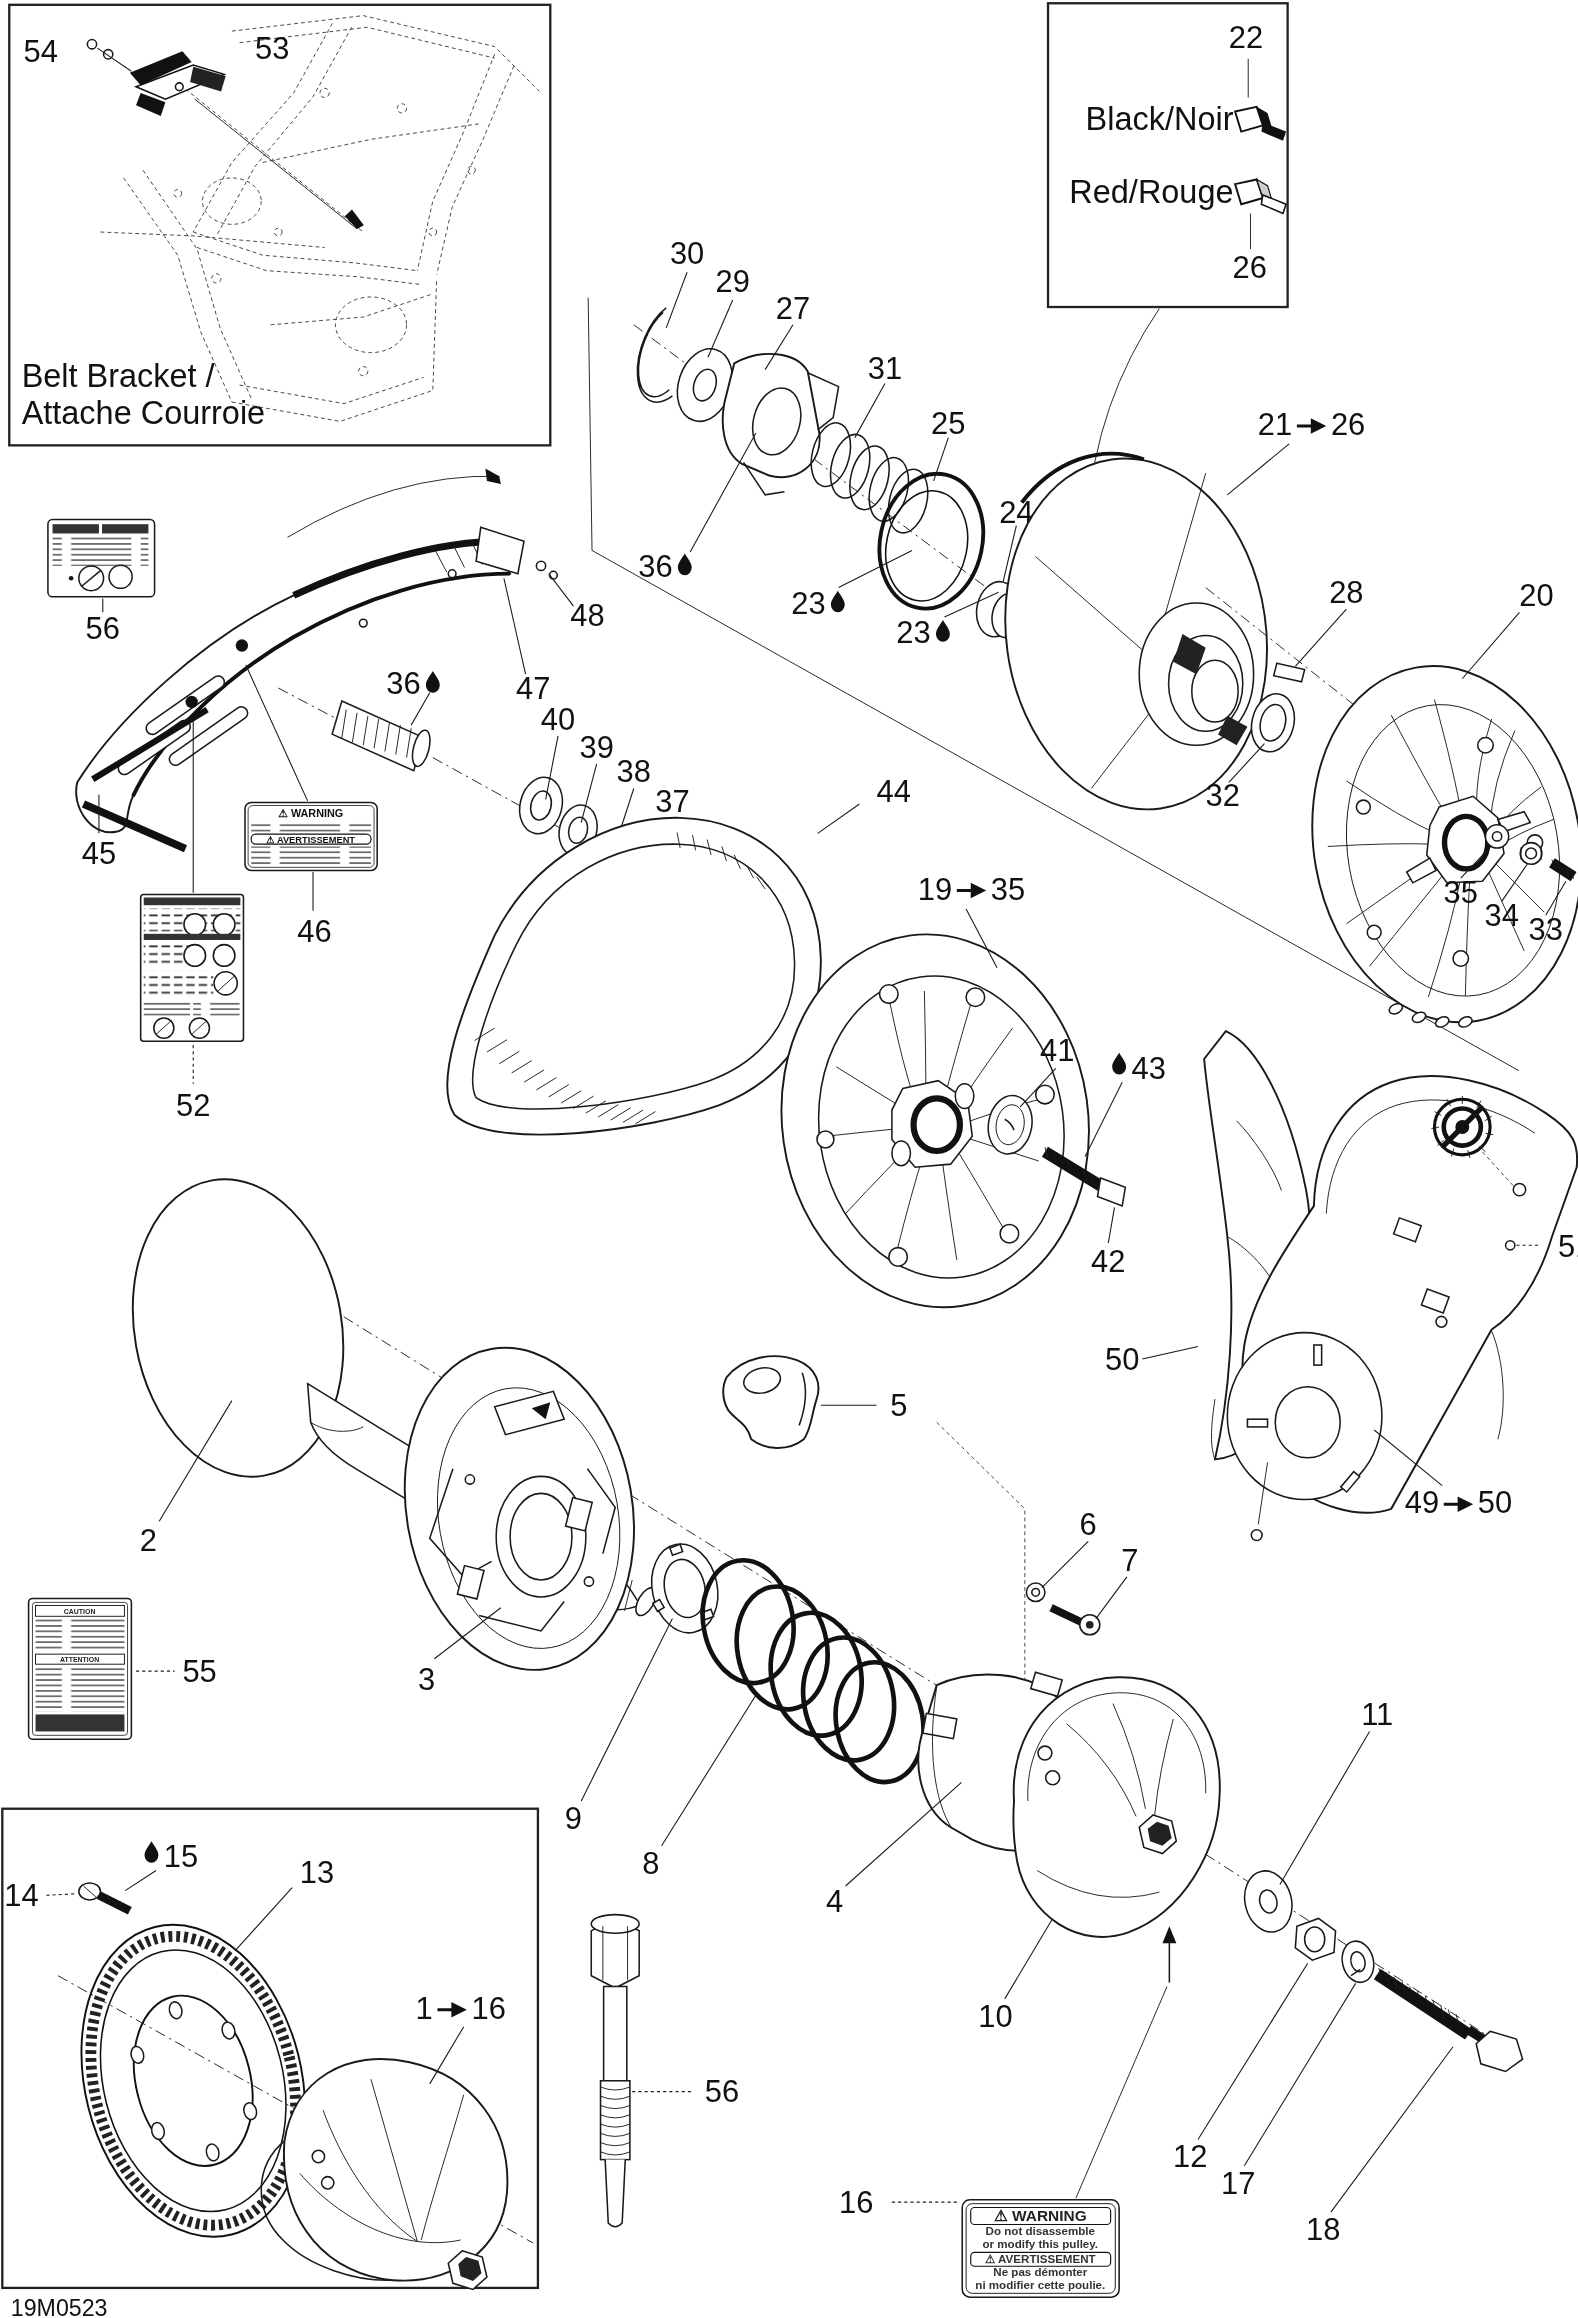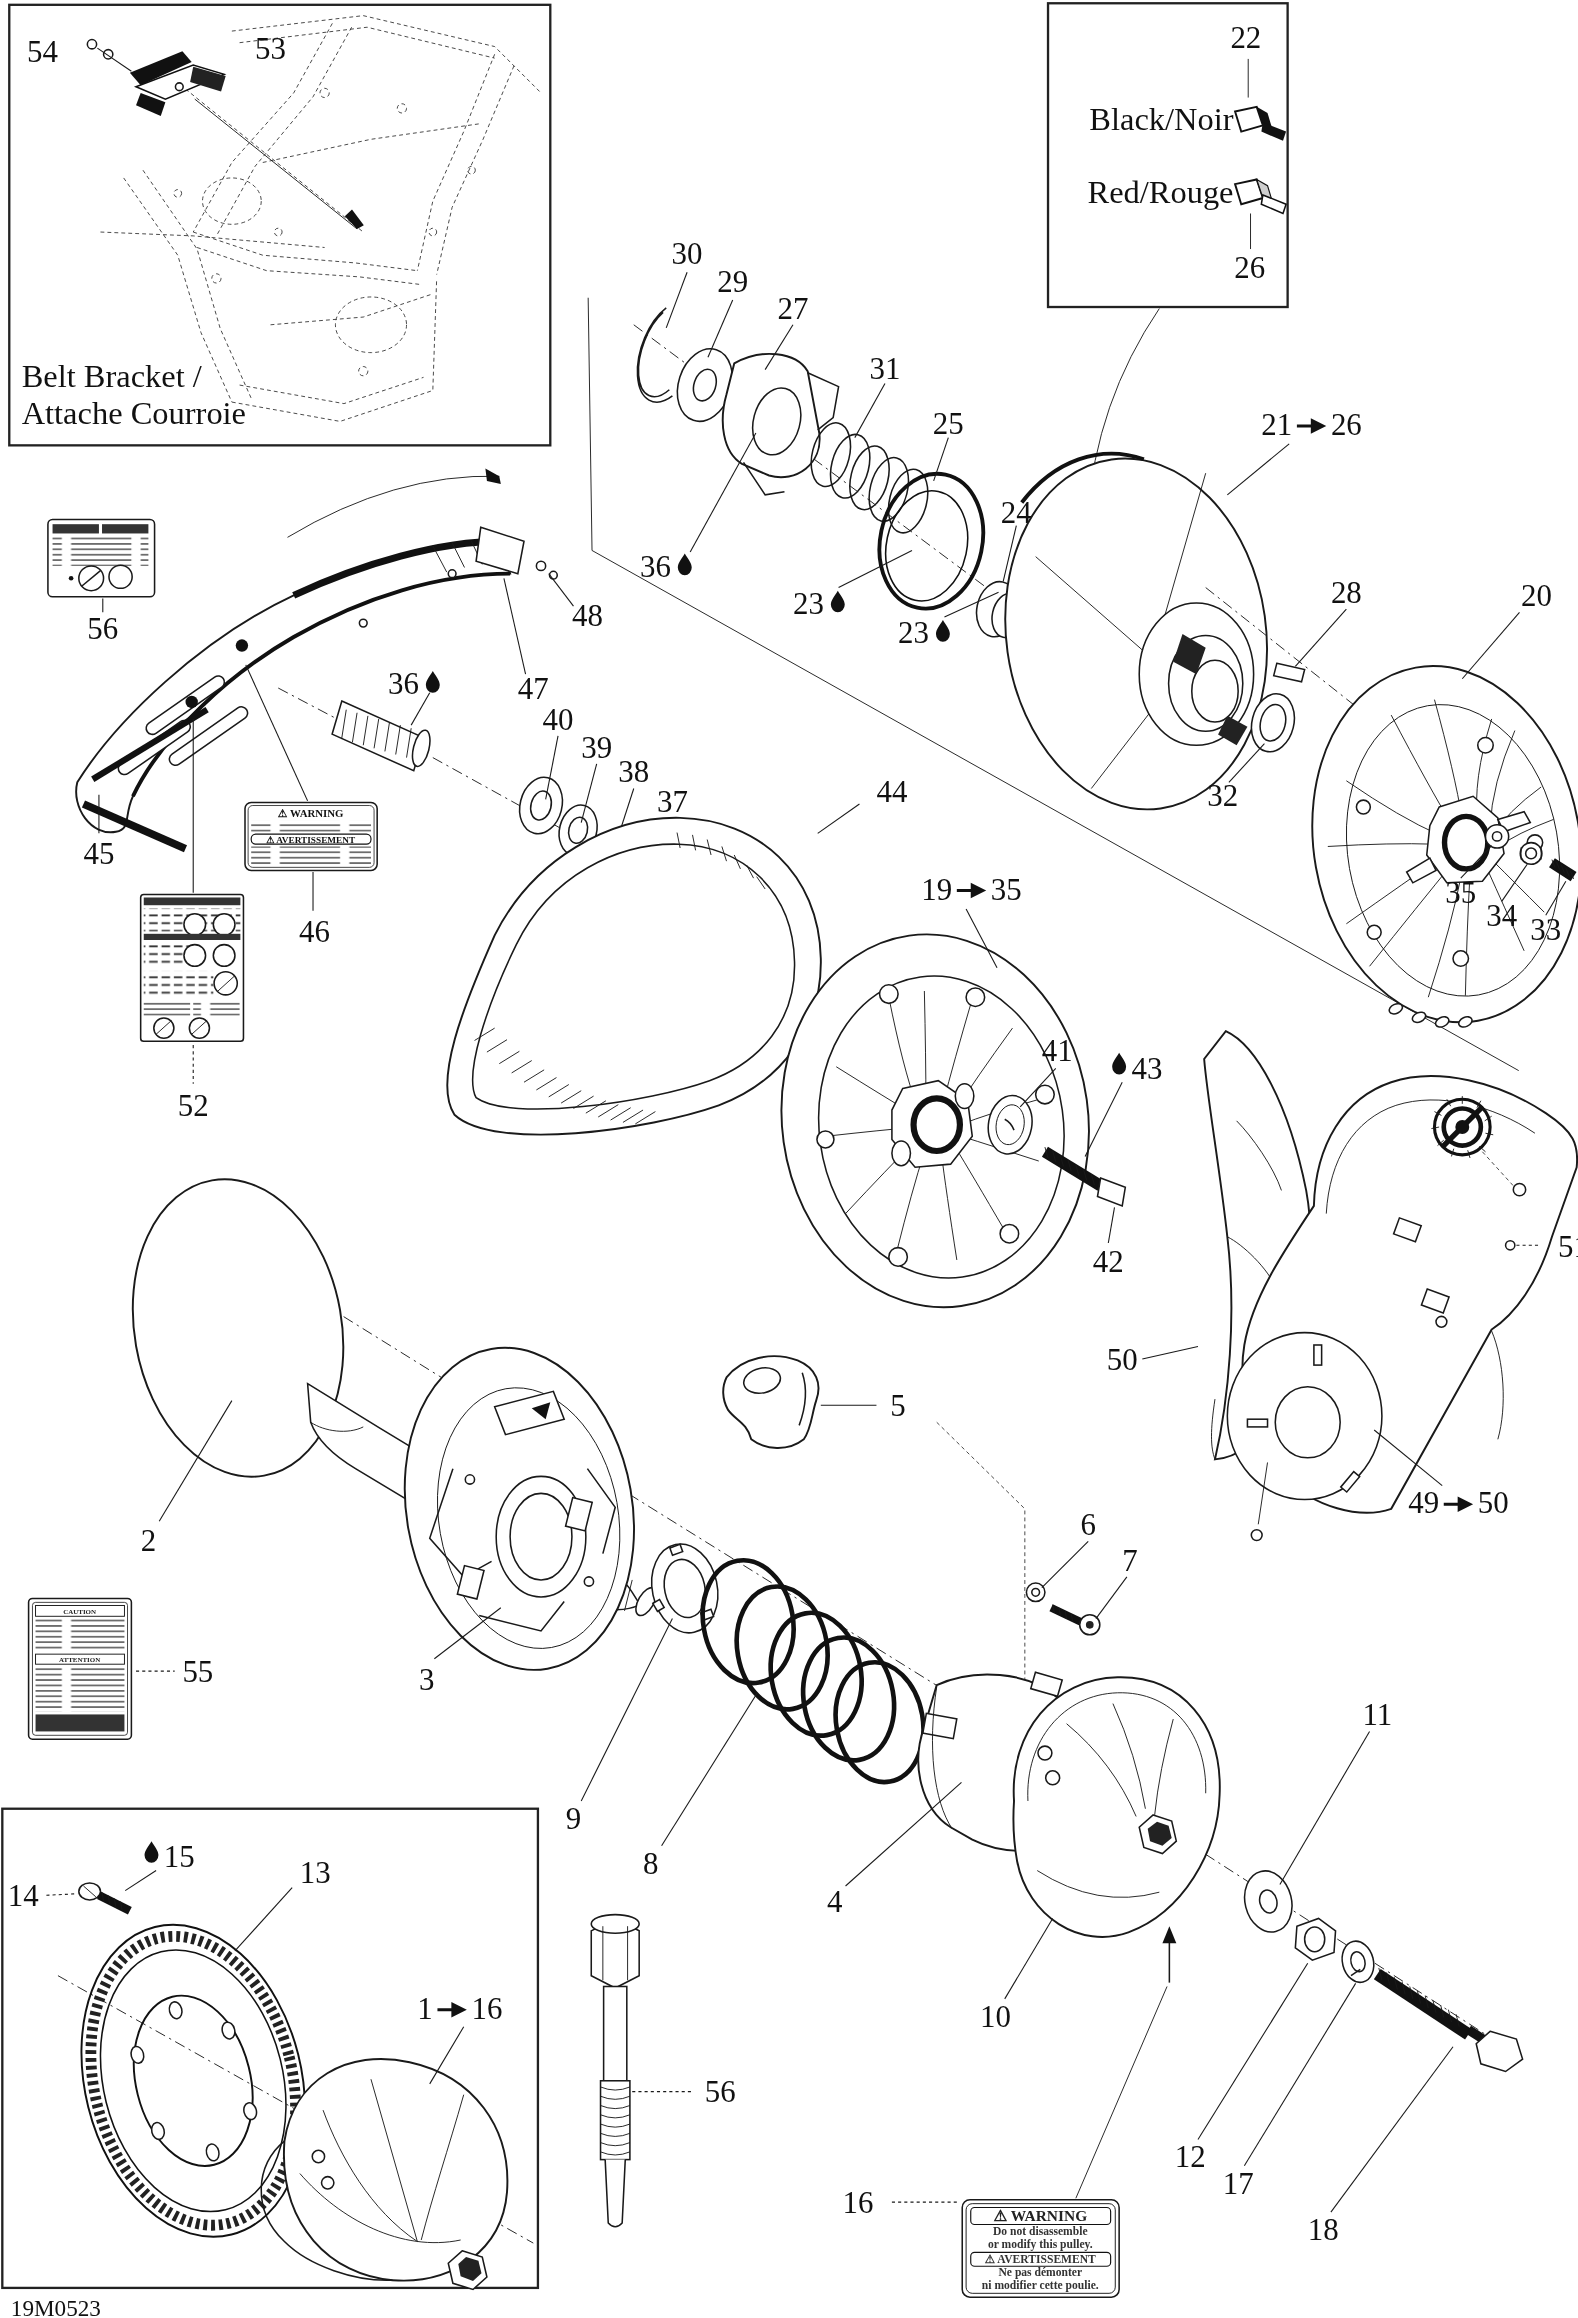--- a/index.html
+++ b/index.html
@@ -1,17 +1,17 @@
 <!DOCTYPE html>
 <html style="font-size:12.4px"><head>
 <meta charset="utf-8">
 <style>
   html,body{margin:0;padding:0;background:#e8e8e8;}
   .page{position:relative;width:1579px;height:2319px;background:#ffffff;margin:0 auto;
-        font-family:Liberation Serif, serif;}
+        font-family:Liberation Sans, sans-serif;}
   svg{position:absolute;left:0;top:0;}
   .ln{stroke:#1a1a1a;fill:none;stroke-width:2;}
   .ln-thin{stroke:#1a1a1a;fill:none;stroke-width:1.2;}
   .leader{stroke:#1a1a1a;fill:none;stroke-width:1.4;}
   .leader-dot{stroke:#1a1a1a;fill:none;stroke-width:1.4;stroke-dasharray:4 4;}
   .dash{stroke:#1a1a1a;fill:none;stroke-width:1.2;stroke-dasharray:14 6 3 6;}
   .dashed{stroke:#2a2a2a;fill:none;stroke-width:1.1;stroke-dasharray:5 4;}
   .white{fill:#ffffff;stroke:#1a1a1a;stroke-width:2;}
   .white25{fill:#ffffff;stroke:#1a1a1a;stroke-width:2.5;}
   .blk{fill:#111;stroke:none;}

